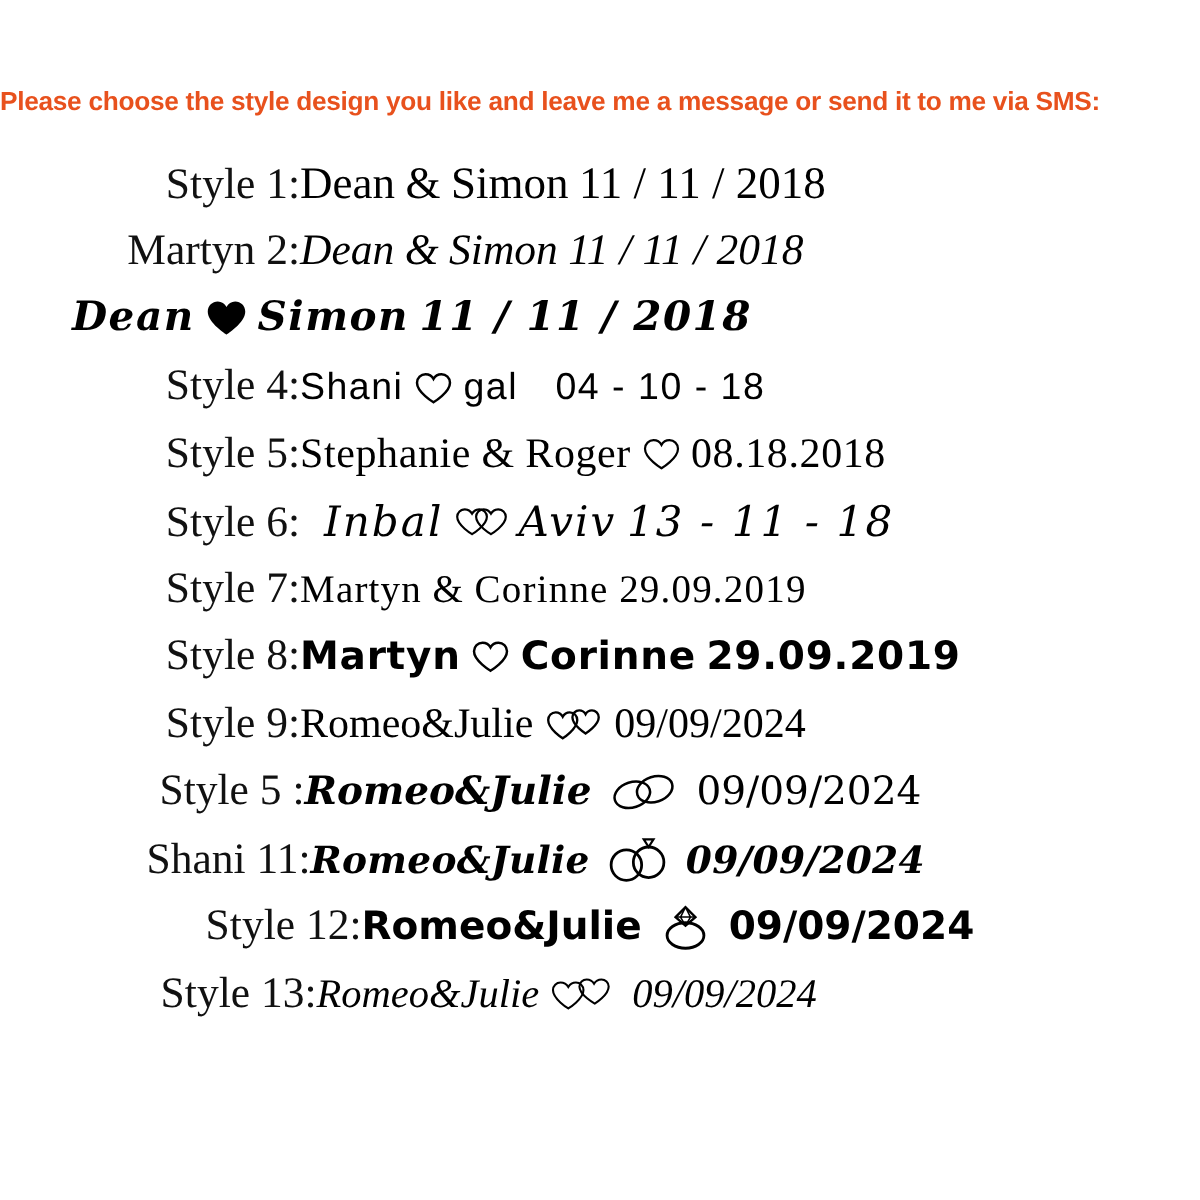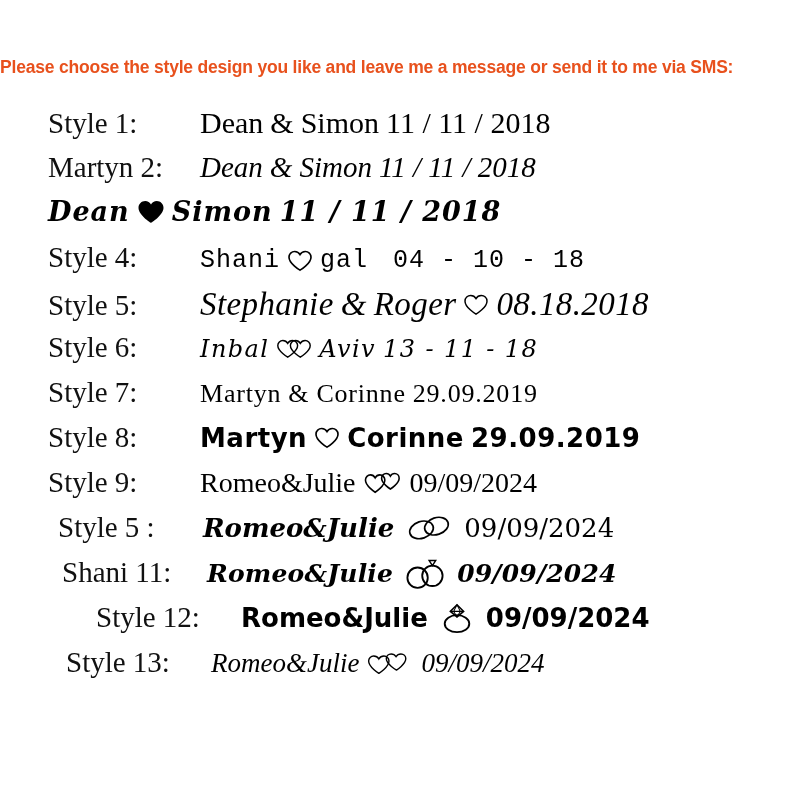--- a/index.html
+++ b/index.html
@@ -32,20 +32,21 @@
     font-size: 17.5px;
     font-weight: 700;
     letter-spacing: -0.2px;
     white-space: nowrap;
   }
   .rows {
     position: absolute;
     top: 106px;
     left: 0;
     width: 800px;
+    text-align: right;
   }
   .row {
     display: flex;
     align-items: baseline;
     justify-content: flex-start;
     height: 45px;
     padding-left: 48px;
     box-sizing: border-box;
   }
   .row .lbl {
@@ -65,23 +66,23 @@
   .sample .txt { white-space: nowrap; }
 
   
   .lbl-w1 { width: 152px; }
   .lbl-w2 { width: 145px; }
 
   
   .s1 { font-family: "Liberation Serif", serif; font-size: 30px; }
   .s2 { font-family: "Liberation Serif", serif; font-size: 29px; font-style: italic; }
   .s3 { font-family: "DejaVu Serif", serif; font-size: 27px; font-style: italic; font-weight: 700; letter-spacing: 1px; }
-  .s4 { font-family: Liberation Mono, monospace; font-size: 25px; letter-spacing: 1px; }
-  .s5 { font-family: "Liberation Serif", serif; font-size: 33px; letter-spacing: 0.4px; font-style: italic; }
-  .s6 { font-family: "DejaVu Serif", serif; font-size: 24px; font-style: italic; letter-spacing: 1.4px; }
+  .s4 { font-family: Liberation Sans, sans-serif; font-size: 25px; letter-spacing: 1px; }
+  .s5 { font-family: "Liberation Serif", serif; font-size: 28px; letter-spacing: 0.4px; }
+  .s6 { font-family: "DejaVu Serif", serif; font-size: 28px; font-style: italic; letter-spacing: 1.4px; margin-left: 16px; }
   .s7 { font-family: "Liberation Serif", serif; font-size: 26px; letter-spacing: 0.8px; }
   .s8 { font-family: "DejaVu Sans", sans-serif; font-size: 26px; font-weight: 700; letter-spacing: 0.5px; }
   .s9 { font-family: "Liberation Serif", serif; font-size: 28px; }
   .s10 { font-family: "DejaVu Serif", serif; font-size: 26px; font-style: italic; font-weight: 700; }
   .s11 { font-family: "DejaVu Serif", serif; font-size: 25px; font-style: italic; font-weight: 700; letter-spacing: 0.2px; }
   .s12 { font-family: "DejaVu Sans", sans-serif; font-size: 26px; font-weight: 700; }
   .s13 { font-family: "Liberation Serif", serif; font-size: 27px; font-style: italic; }
 
   .mono-date { font-family: "DejaVu Sans", sans-serif; }
 

